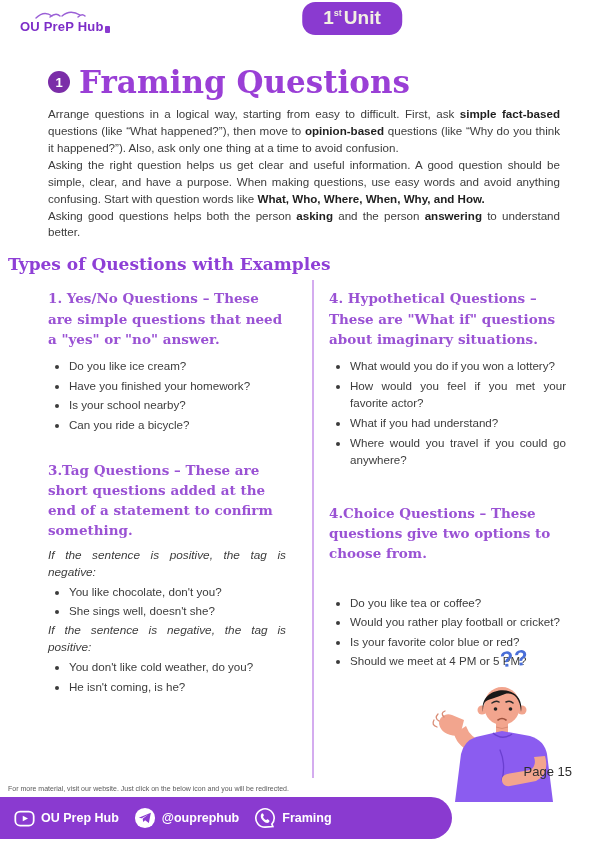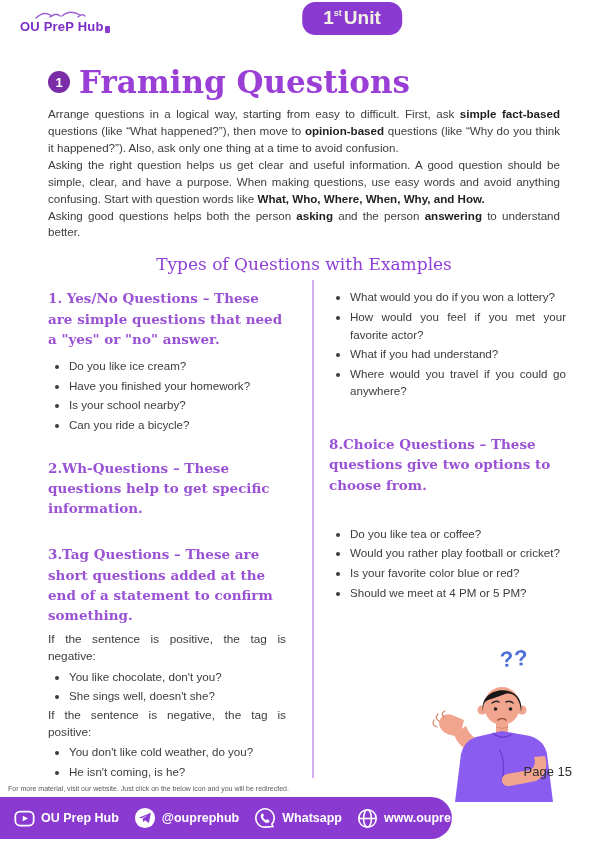--- a/index.html
+++ b/index.html
@@ -26,35 +26,35 @@
     width:22px; height:22px; border-radius:50%; background:#7b2da8; color:#fff;
     font-weight:700; font-size:13px; display:flex; align-items:center; justify-content:center; flex:0 0 auto;
   }
   .page-title { font-family:"DejaVu Serif", serif; font-weight:700; font-size:31px; color:#9a3fd6; }
   
   .intro { margin:3px 40px 0 40px; font-size:11.6px; line-height:1.46; text-align:justify; color:#3c3c3c; }
   .intro p { margin:0; }
   .intro .b, .b { font-weight:700; color:#1f1f1f; }
   
   .types-heading {
-    text-align:center; font-family:"DejaVu Serif", serif; font-weight:400;
+    text-align:left; font-family:"DejaVu Serif", serif; font-weight:700;
     font-size:17px; color:#8e3fd6; margin-top:13px;
   }
   
   .columns { display:flex; margin:6px 34px 0 40px; height:498px; }
   .col-left  { width:264px; padding-right:26px; }
   .vdivider  { width:2px; background:#d4acef; }
   .col-right { flex:1; padding-left:15px; }
   .qheading {
     font-family:"DejaVu Serif", serif; font-weight:700; font-size:13.5px;
     line-height:1.5; color:#9a52d4; margin:0 0 6px 0;
   }
   ul.qlist { margin:8px 0 0 0; padding-left:21px; font-size:11.6px; line-height:1.52; color:#3c3c3c; }
   ul.qlist li { margin-bottom:2px; text-align:justify; }
-  .note { font-size:11.8px; line-height:1.45; text-align:justify; color:#3c3c3c; margin-top:6px; }
+  .note { font-style:italic; font-size:11.8px; line-height:1.45; text-align:justify; color:#3c3c3c; margin-top:6px; }
   ul.tight { margin-top:2px; }
   
   .illustration { position:absolute; right:8px; top:650px; width:178px; height:154px; }
   .qmarks {
     position:absolute; left:86px; top:-4px; color:#4a6fd8; font-weight:800;
     font-size:22px; transform:rotate(-5deg); letter-spacing:1px;
   }
   
   .footer-note { position:absolute; left:8px; top:785px; font-size:7px; color:#5a5a5a; }
   .footer-bar {
@@ -98,46 +98,46 @@
   <div class="columns">
     <div class="col-left">
       <div class="qheading" style="margin-top:8px;">1. Yes/No Questions – These are simple questions that need a "yes" or "no" answer.</div>
       <ul class="qlist">
           <li>Do you like ice cream?</li>
           <li>Have you finished your homework?</li>
           <li>Is your school nearby?</li>
           <li>Can you ride a bicycle?</li>
         </ul>
 
-      <div class="qheading" style="margin-top:24px;">2.Wh-Questions – These questions help to get specific information.</div>
 
       <div class="qheading" style="margin-top:26px;">3.Tag Questions – These are short questions added at the end of a statement to confirm something.</div>
       <div class="note">If the sentence is positive, the tag is negative:</div>
       <ul class="qlist tight">
           <li>You like chocolate, don't you?</li>
           <li>She sings well, doesn't she?</li>
         </ul>
       <div class="note" style="margin-top:1px;">If the sentence is negative, the tag is positive:</div>
       <ul class="qlist tight">
           <li>You don't like cold weather, do you?</li>
           <li>He isn't coming, is he?</li>
         </ul>
     </div>
 
     <div class="vdivider"></div>
 
     <div class="col-right">
+      <div class="qheading" style="margin-top:8px;">4. Hypothetical Questions – These are "What if" questions about imaginary situations.</div>
       <ul class="qlist">
           <li>What would you do if you won a lottery?</li>
           <li>How would you feel if you met your favorite actor?</li>
           <li>What if you had understand?</li>
           <li>Where would you travel if you could go anywhere?</li>
         </ul>
 
-      <div class="qheading" style="margin-top:34px;">8.Choice Questions – These questions give two options to choose from.</div>
+      <div class="qheading" style="margin-top:34px;">4.Choice Questions – These questions give two options to choose from.</div>
       <ul class="qlist" style="margin-top:30px;">
           <li>Do you like tea or coffee?</li>
           <li>Would you rather play football or cricket?</li>
           <li>Is your favorite color blue or red?</li>
           <li>Should we meet at 4 PM or 5 PM?</li>
         </ul>
     </div>
   </div>
 
   <div class="illustration">
@@ -190,27 +190,19 @@
         <circle cx="12" cy="12" r="11" fill="#fff"></circle>
         <path d="M5.2,11.8 L18.4,6.4 L16.2,17.5 L12.1,14.4 L10.1,16.4 L9.4,12.9 L15.5,8.3 L8.4,12.2 Z" fill="#8a3ad0"></path>
       </svg>
       <span>@ouprephub</span>
     </div>
     <div class="flink">
       <svg width="22" height="22" viewBox="0 0 24 24">
         <path d="M12 2 a10 10 0 1 1 -7.5 3.4 L3.4 2.6 Z" transform="rotate(180 12 12)" fill="none" stroke="#fff" stroke-width="1.8"></path>
         <path d="M9 6.8 c.7,0 1.5,1.2 1.7,2 .2,.8 -.5,1.3 -.8,1.8 -.3,.5 1.2,2.6 3,3.6 .6,.3 1.1,-.9 1.8,-.8 .8,.2 2.2,1.1 2.2,1.8 0,1.1 -1.4,2.2 -2.5,2.2 -2.3,0 -7,-4 -7,-7.4 0,-1.6 .8,-3.2 1.6,-3.2 z" fill="#fff"></path>
       </svg>
-      <span>Whatsapp</span>
-    </div>
-    <div class="flink">
-      <svg width="21" height="21" viewBox="0 0 24 24">
-        <circle cx="12" cy="12" r="10" fill="none" stroke="#fff" stroke-width="1.8"></circle>
-        <ellipse cx="12" cy="12" rx="4.5" ry="10" fill="none" stroke="#fff" stroke-width="1.8"></ellipse>
-        <line x1="2" y1="12" x2="22" y2="12" stroke="#fff" stroke-width="1.8"></line>
-      </svg>
-      <span>www.ouprephub.in</span>
+      <span>Framing</span>
     </div>
   </div>
 
   <div class="page-num">Page 15</div>
 
 </div>
 
 </body></html>

